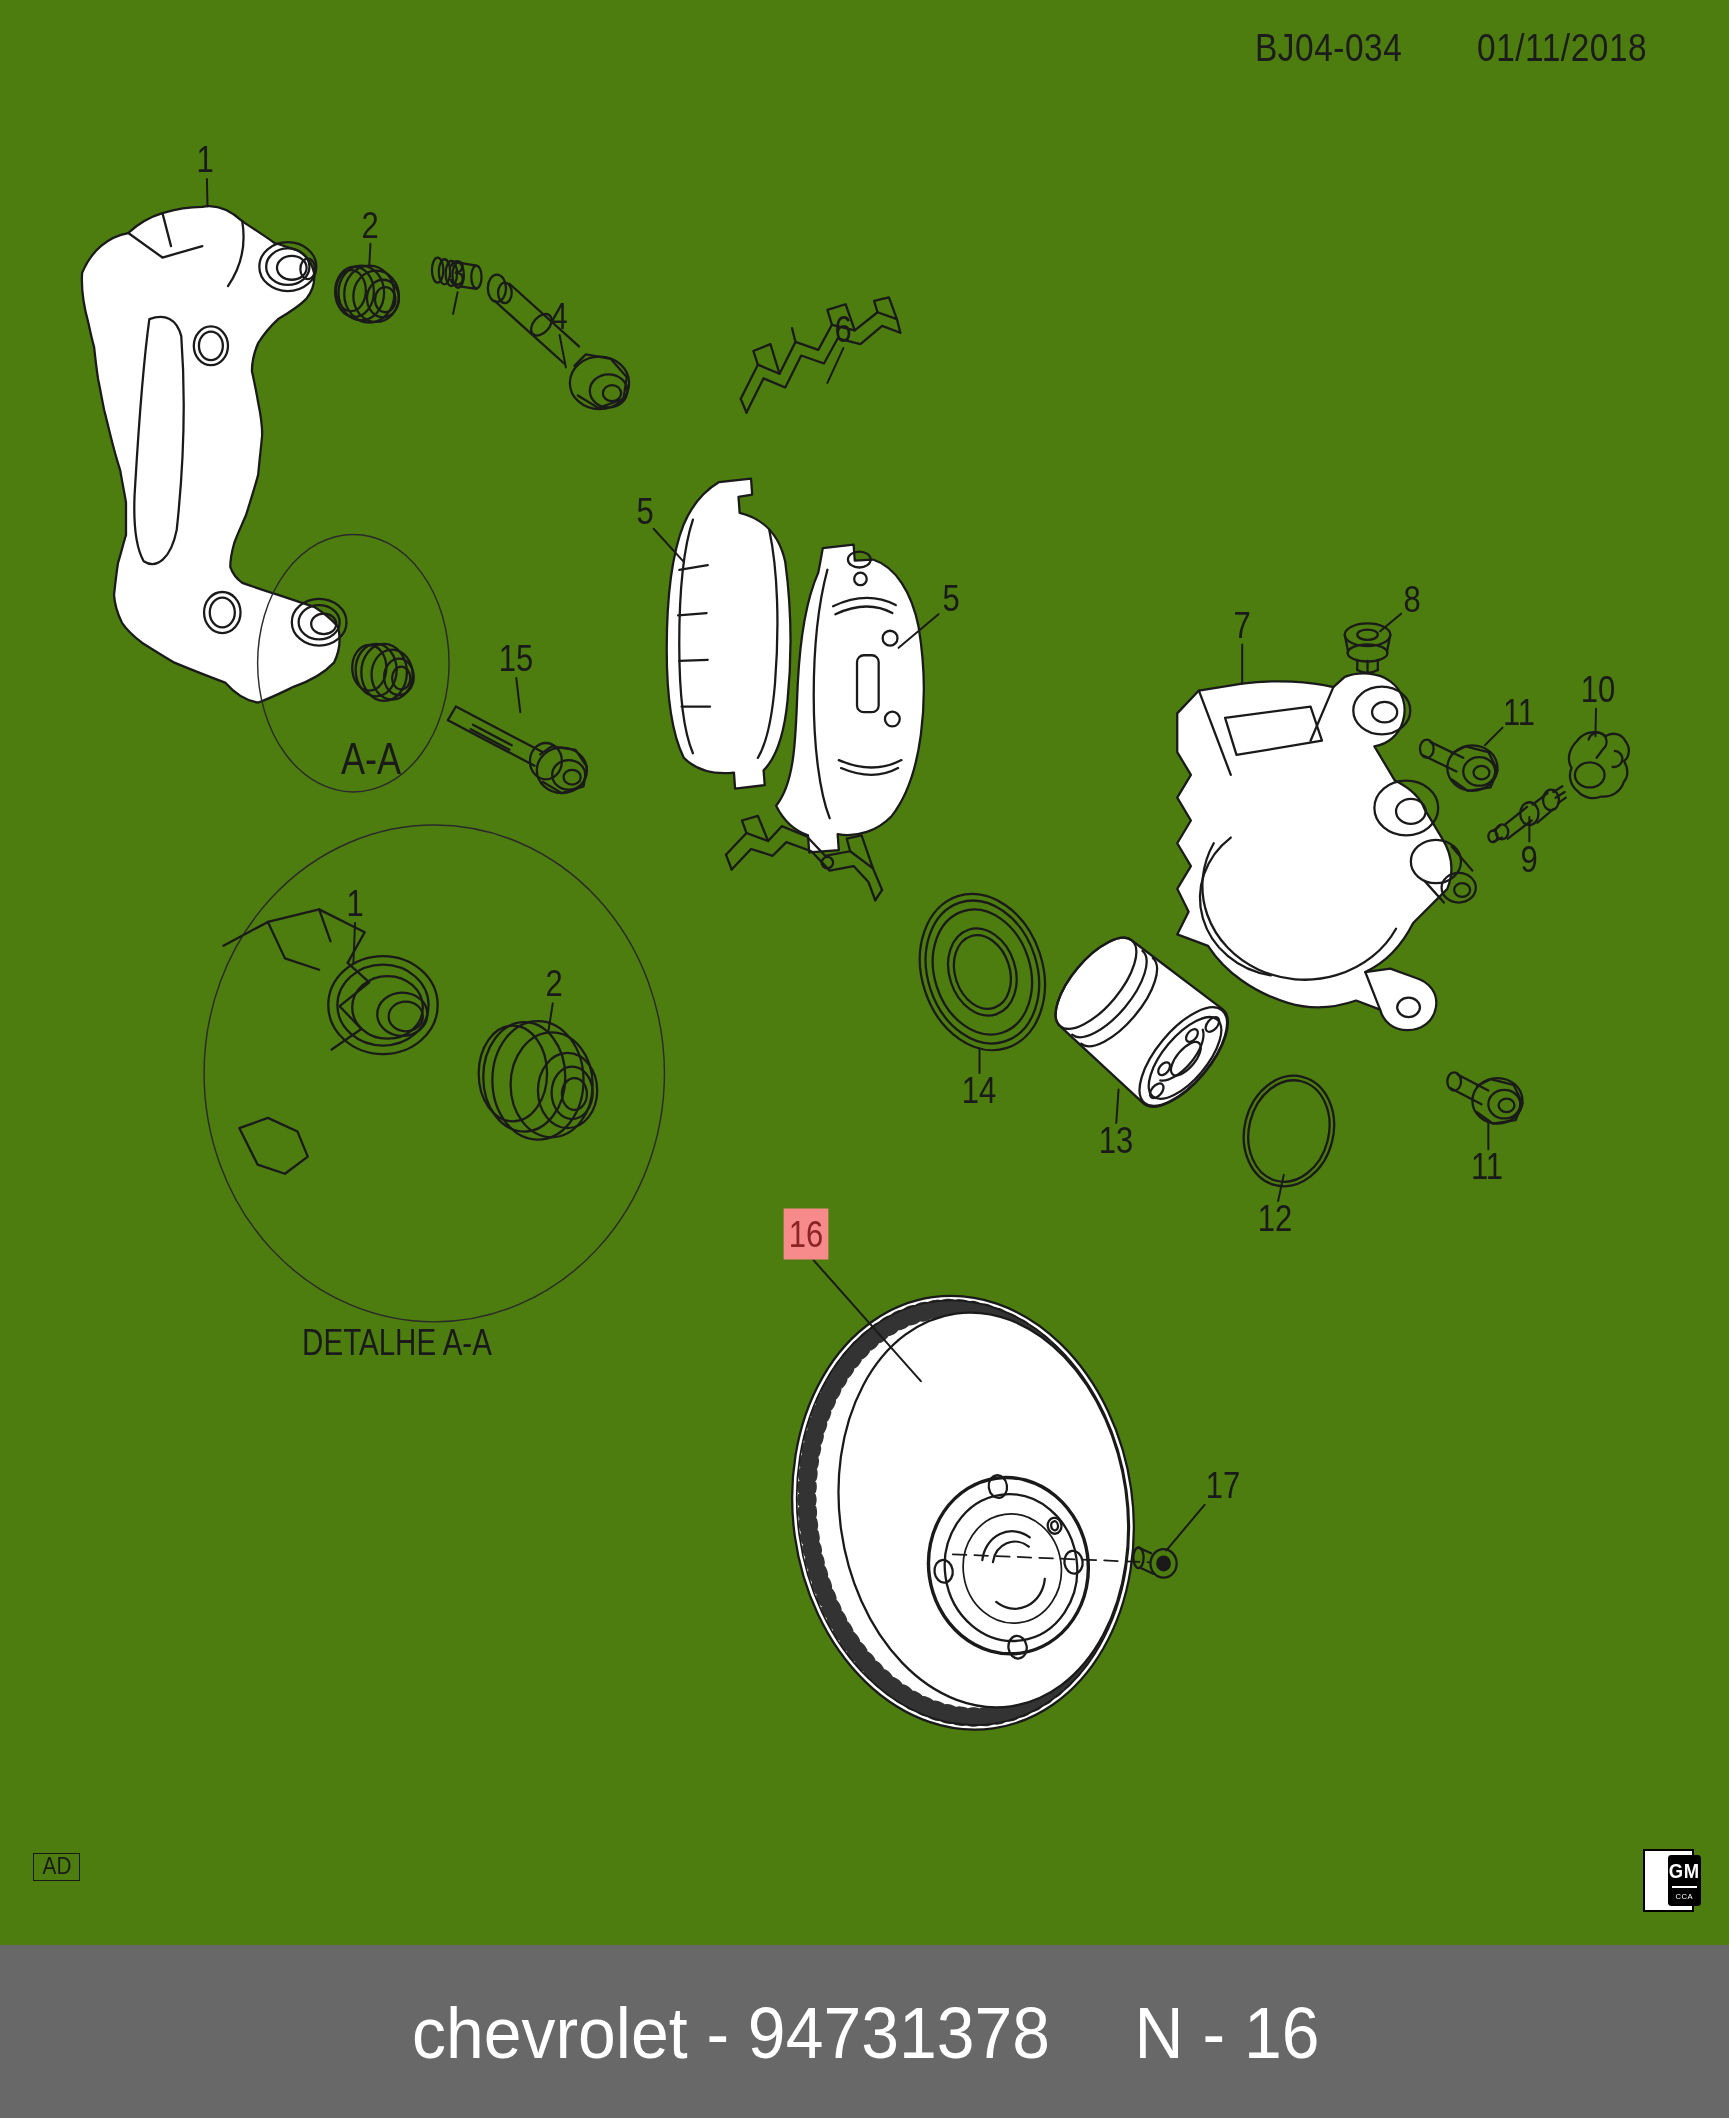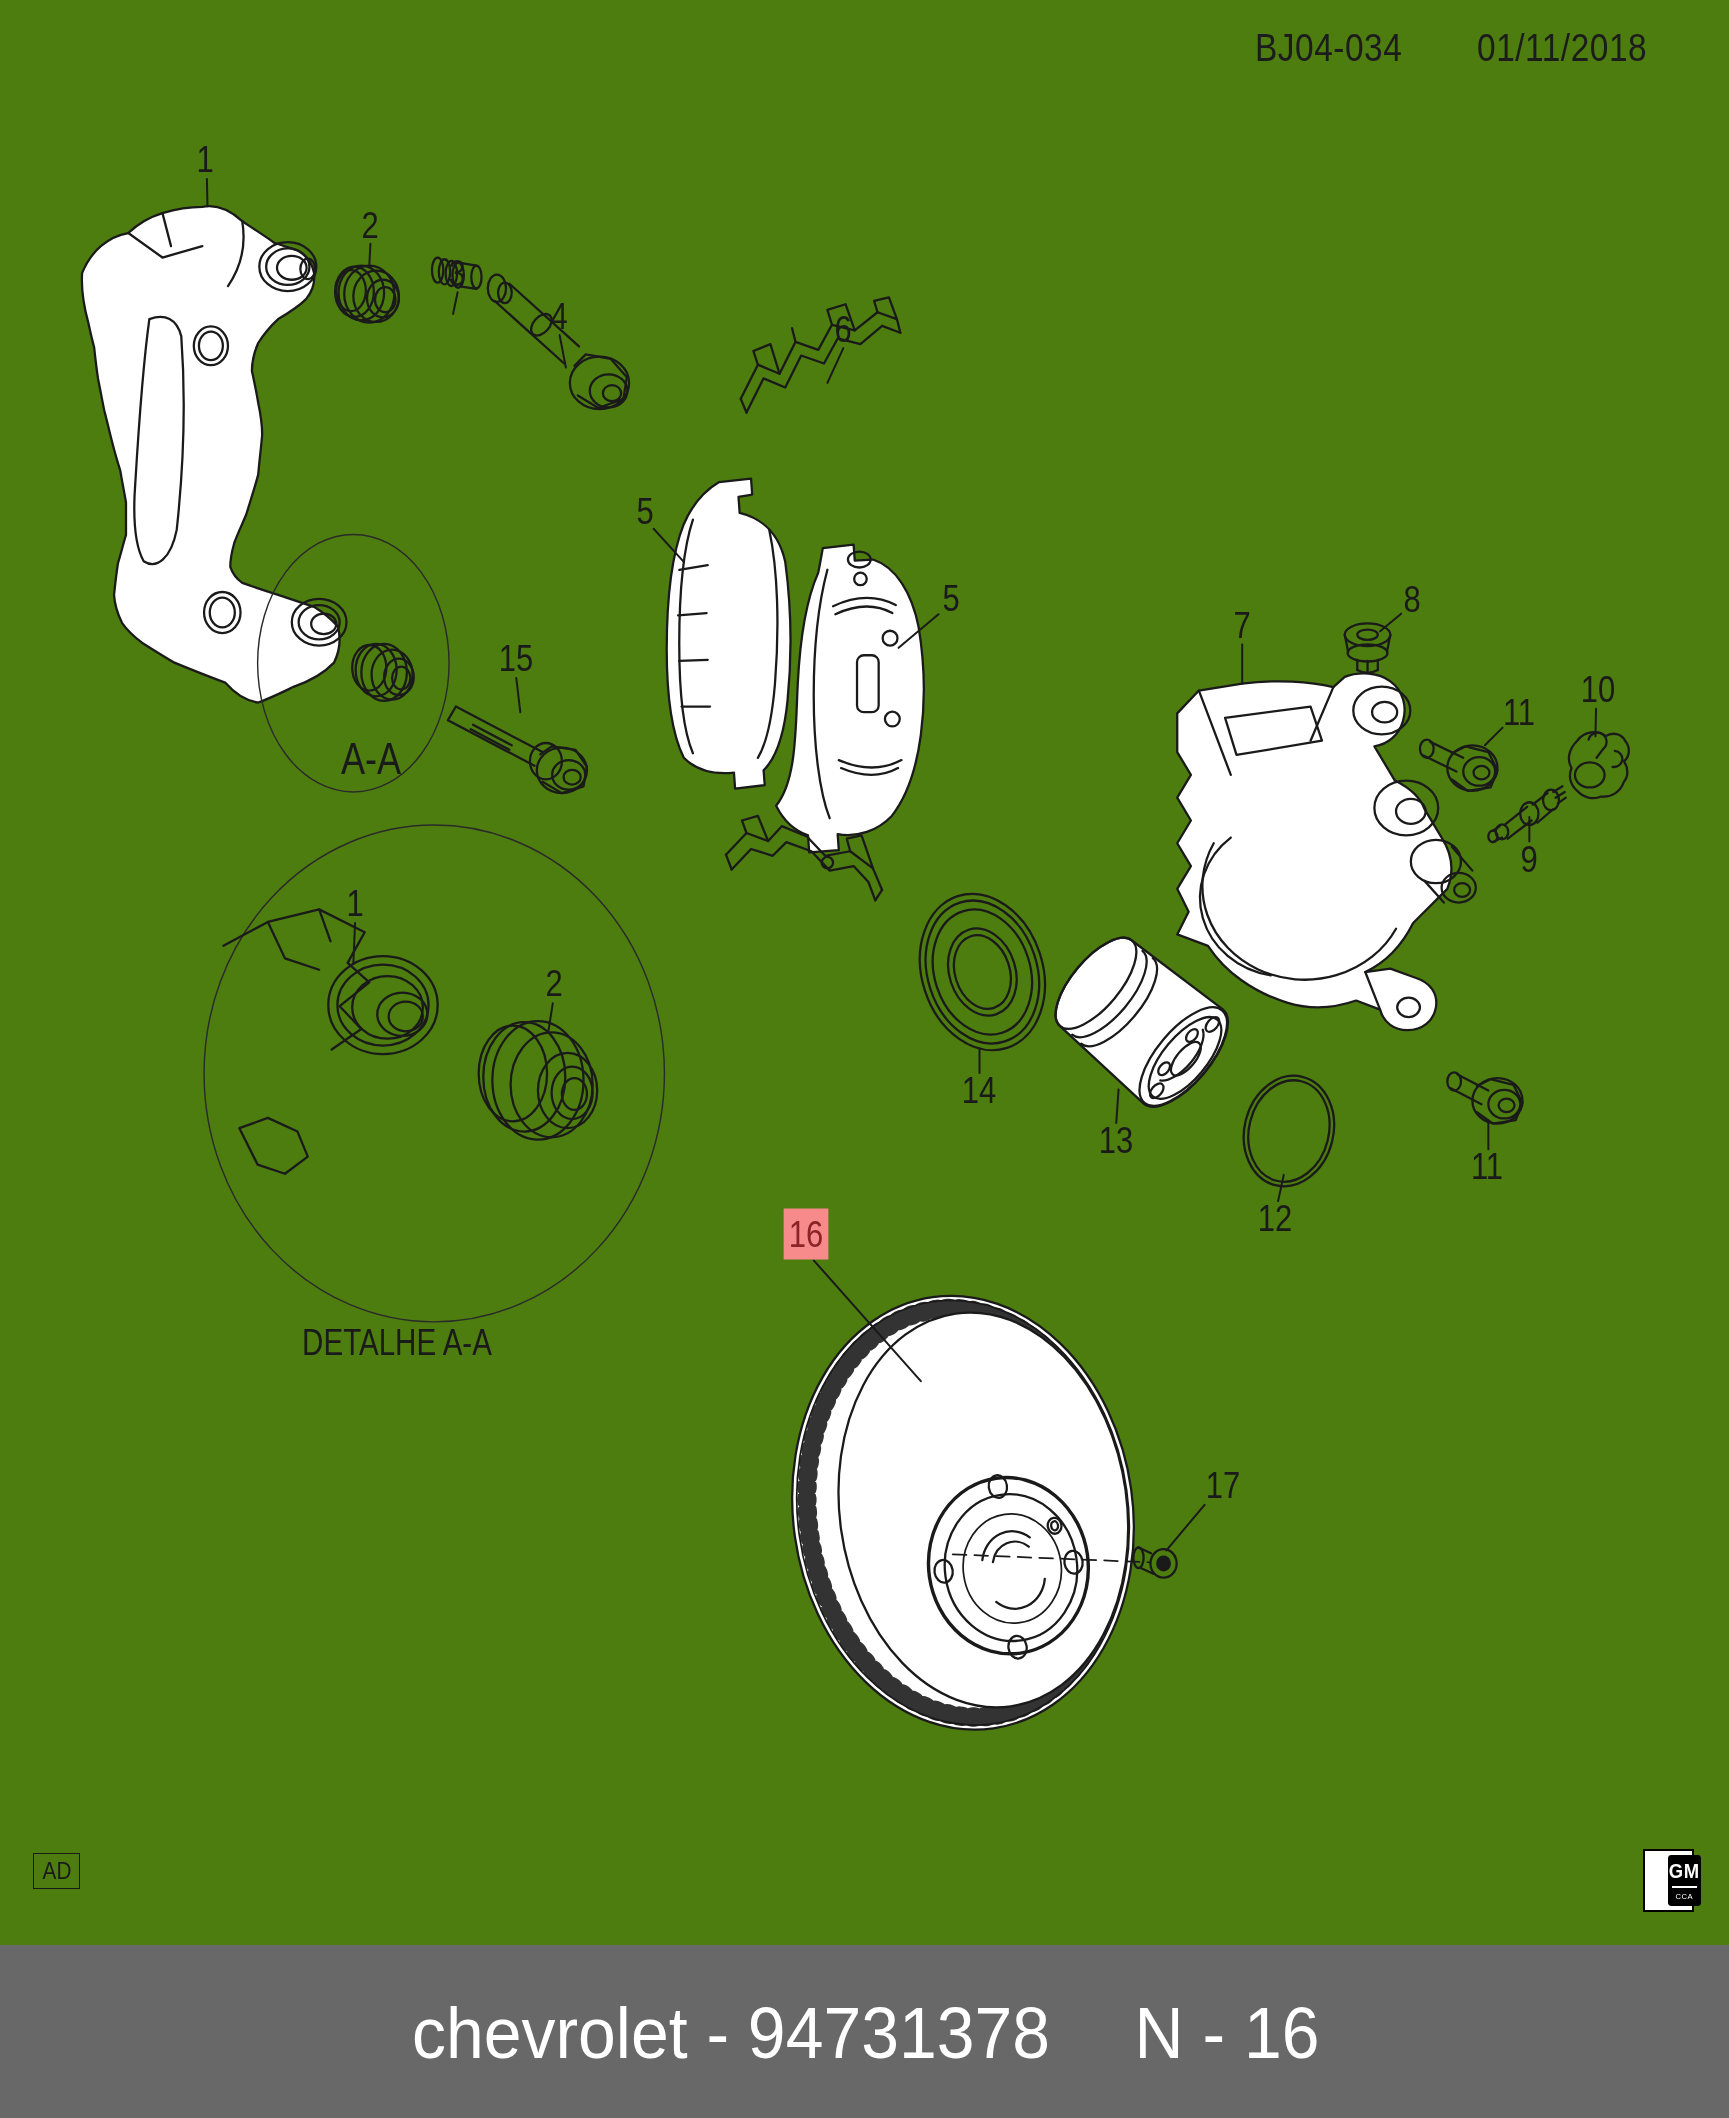--- a/index.html
+++ b/index.html
@@ -36,23 +36,23 @@
     color:var(--hl-text,#8b2525);
   }
   .section-label{
     position:absolute;color:#1a1a1a;white-space:nowrap;
     transform:translate(-50%,-50%) scaleX(.82);
   }
   #label-section-aa{left:371px;top:759px;font-size:44px;}
   #label-detail-aa{left:397px;top:1343px;font-size:36px;}
   
   .ad-box{
-    position:absolute;left:33px;top:1853px;width:47px;height:36px;
+    position:absolute;left:33px;top:1853px;width:47px;height:28px;
     border:1.7px solid #1a1a1a;box-sizing:border-box;
-    display:flex;align-items:center;justify-content:center;
+    display:flex;align-items:flex-end;justify-content:center;
     font-size:23px;color:#1a1a1a;transform-origin:center;
   }
   .ad-box span{transform:scaleX(.9);}
   .gm-box{
     position:absolute;left:1643px;top:1849px;width:51px;height:63px;
     border:2.3px solid #000;box-sizing:border-box;background:#fff;
     display:flex;align-items:center;justify-content:center;
   }
   .gm-inner{
     width:40px;height:51px;background:#000;border-radius:3.4px;

